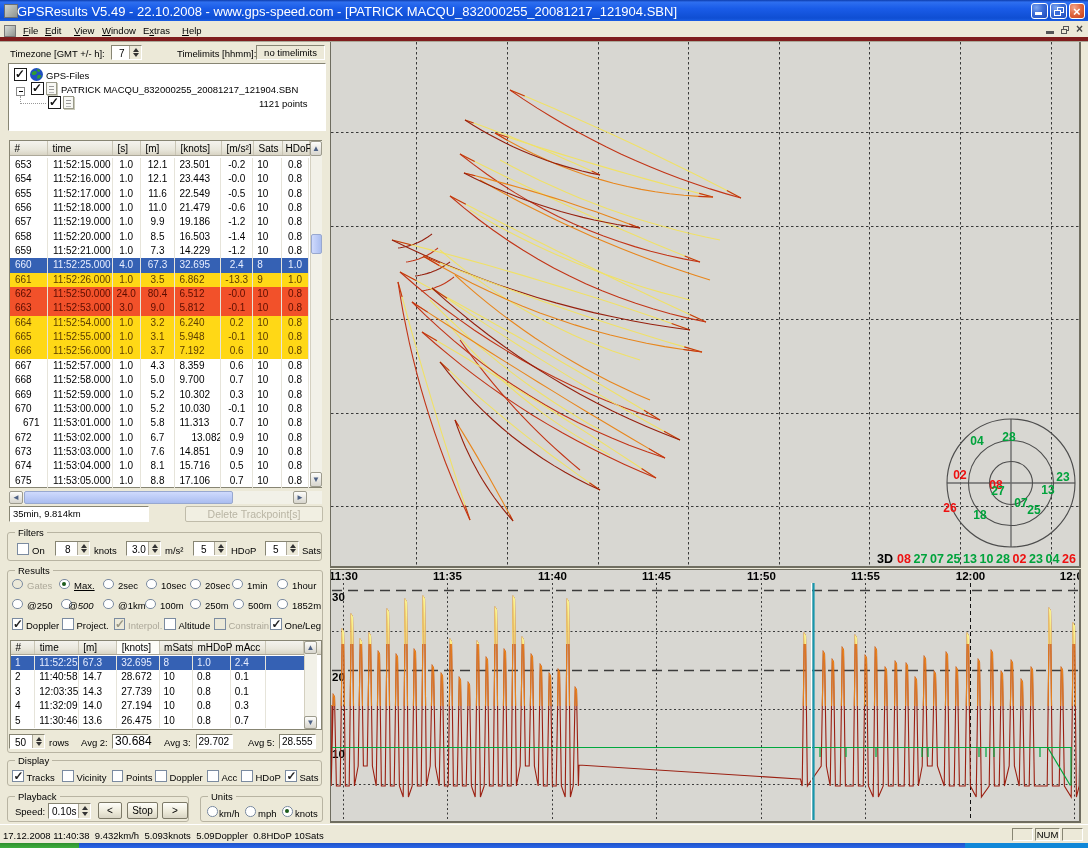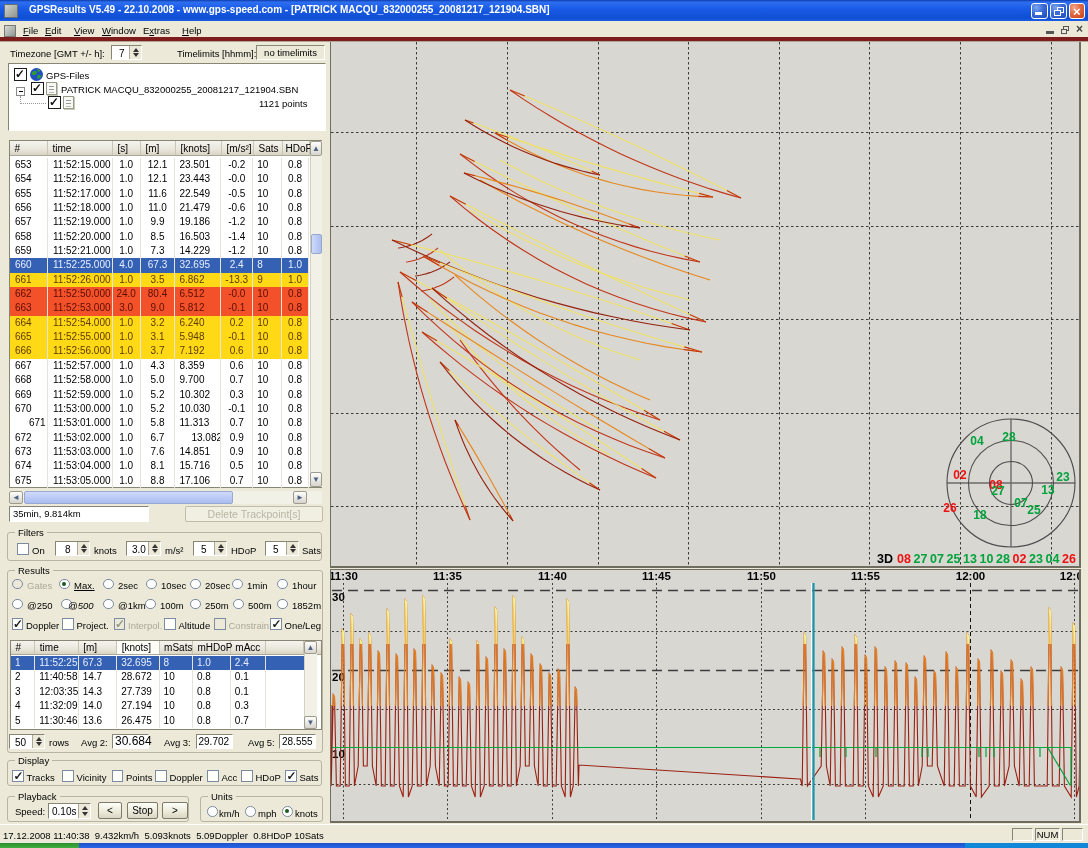--- a/index.html
+++ b/index.html
@@ -1,19 +1,19 @@
 <!DOCTYPE html>
 <html><head><meta charset="utf-8"><style>
 * { margin:0; padding:0; box-sizing:border-box; }
 body { width:1088px; height:848px; overflow:hidden; font-family:"Liberation Sans",sans-serif; background:#ece9d8; }
 #app { position:absolute; left:0; top:0; width:1088px; height:848px; }
 .abs { position:absolute; }
 #title { position:absolute; left:0; top:0; width:1088px; height:21px;
   background:linear-gradient(180deg,#0d3cab 0%,#2e6ff0 10%,#1a5ce8 40%,#0f4ed3 86%,#1a5ee4 100%); }
-#title .txt { position:absolute; left:29px; top:4px; color:#fff; font-size:10px; font-weight:bold; }
+#title .txt { position:absolute; left:17px; top:4px; color:#fff; font-size:13px; font-weight:normal; }
 .tbtn { position:absolute; top:2.5px; width:16.5px; height:16.5px; border-radius:3px; border:1px solid #fff; }
 .tbtn.min, .tbtn.max { background:radial-gradient(circle at 30% 25%,#7da5ef 0%,#3a6cd8 45%,#1e49b8 100%); }
 .tbtn.close { background:radial-gradient(circle at 30% 25%,#f2a48c 0%,#e06a42 45%,#c83c18 100%); }
 .glyph { position:absolute; color:#fff; }
 #menubar { position:absolute; left:0; top:21px; width:1088px; height:20px; background:#ece9d8; border-bottom:4px solid #7f1d1d; }
 .mitem { position:absolute; top:4px; font-size:9.5px; color:#000; }
 .sunken { border:1px solid; border-color:#878573 #fff #fff #878573; background:#ece9d8; }
 .white-sunken { border:1px solid; border-color:#878573 #fff #fff #878573; background:#fff; }
 #bigtable { left:9px; top:140px; width:313px; height:348px; background:#fff; }
 .th { display:flex; height:15.4px; background:linear-gradient(180deg,#f4f3ee 0%,#e9e7dc 60%,#d8d4c4 100%); border-bottom:1px solid #aca899; }
@@ -306,21 +306,21 @@
           <div class="c" style="width:38px;padding-left:5px;">670</div>
           <div class="c" style="width:65px;padding-left:5px;">11:53:00.000</div>
           <div class="c" style="width:28px;text-align:center;">1.0</div>
           <div class="c" style="width:35px;text-align:center;">5.2</div>
           <div class="c" style="width:46px;padding-left:4px;">10.030</div>
           <div class="c" style="width:32px;text-align:center;">-0.1</div>
           <div class="c" style="width:29px;padding-left:4px;">10</div>
           <div class="c" style="width:27px;text-align:center;">0.8</div>
         </div>
 <div class="tr" style="">
-          <div class="c" style="width:38px;padding-left:19px;">671</div>
+          <div class="c" style="width:38px;padding-left:13px;">671</div>
           <div class="c" style="width:65px;padding-left:5px;">11:53:01.000</div>
           <div class="c" style="width:28px;text-align:center;">1.0</div>
           <div class="c" style="width:35px;text-align:center;">5.8</div>
           <div class="c" style="width:46px;padding-left:4px;">11.313</div>
           <div class="c" style="width:32px;text-align:center;">0.7</div>
           <div class="c" style="width:29px;padding-left:4px;">10</div>
           <div class="c" style="width:27px;text-align:center;">0.8</div>
         </div>
 <div class="tr" style="">
           <div class="c" style="width:38px;padding-left:5px;">672</div>

